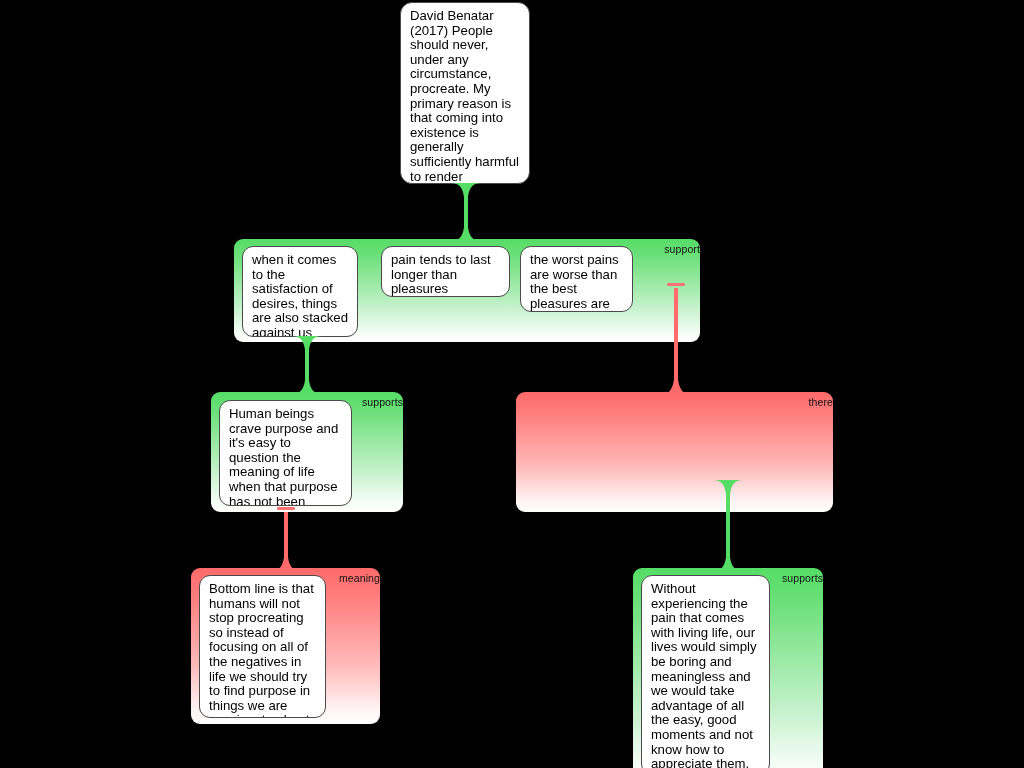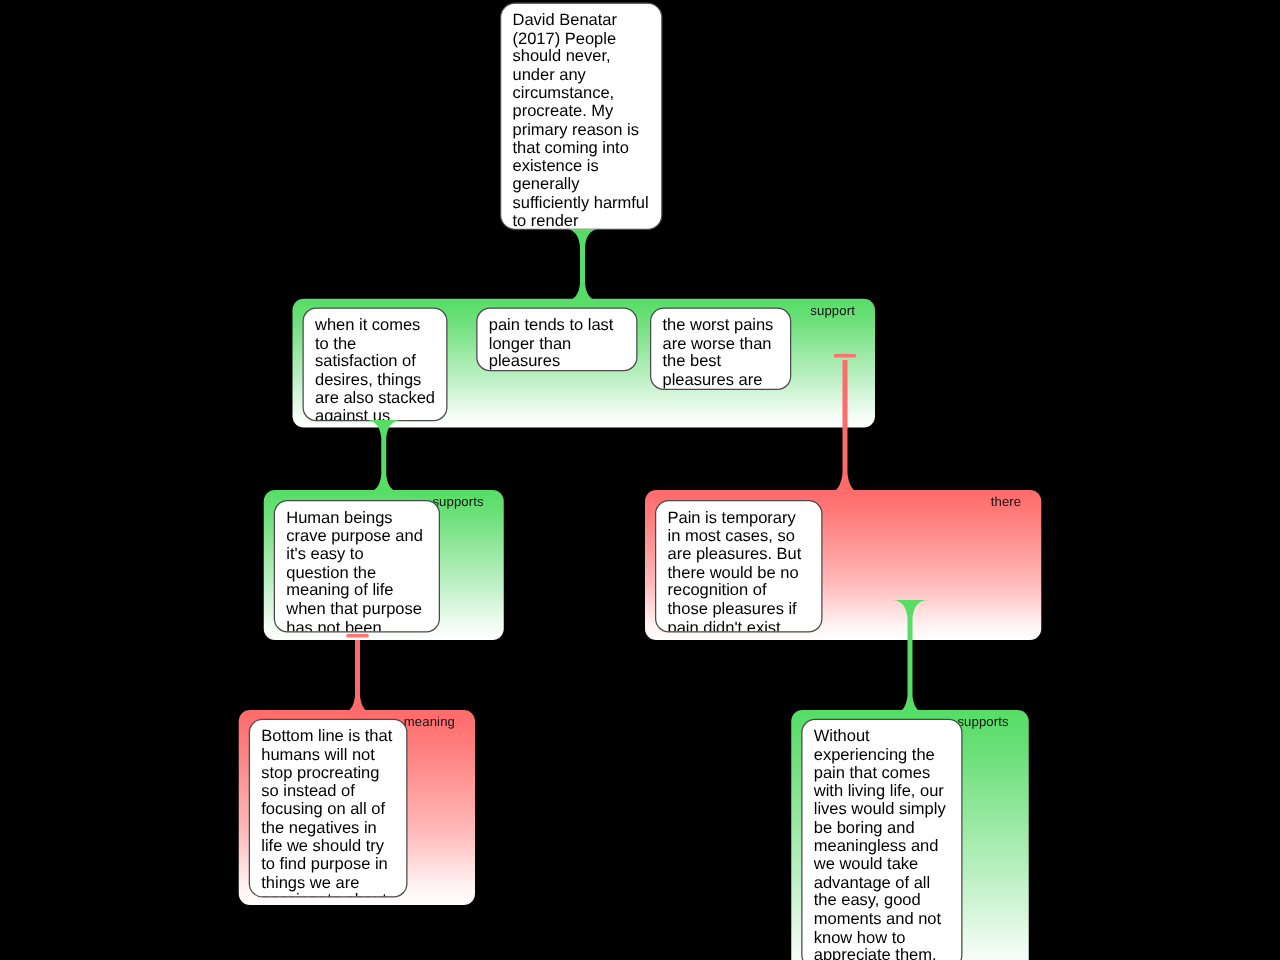--- a/index.html
+++ b/index.html
@@ -26,21 +26,21 @@
   }
   .group.support {
     background: linear-gradient(to bottom, #55dd66 0%, #6fe07c 18%, #bdf0c4 62%, #f2fcf4 90%, #ffffff 100%);
   }
   .group.oppose {
     background: linear-gradient(to bottom, #ff6a6a 0%, #ff7d7d 18%, #ffb9b9 62%, #fff2f2 90%, #ffffff 100%);
   }
   .group-label {
     position: absolute;
     top: 4px;
-    right: 16px;
+    right: 0;
     font-size: 10.5px;
     color: #111111;
     letter-spacing: 0.1px;
     white-space: nowrap;
     line-height: 12px;
   }
 
   
   .claim {
     position: absolute;
@@ -110,23 +110,20 @@
   </div>
 
   <div class="claim" style="left:219px; top:400px; width:133px; height:106px;">
     <span>Human beings crave purpose and it's easy to question the meaning of life when that purpose has not been fulfilled.</span>
   </div>
 
   <div class="group oppose" style="left:516px; top:392px; width:317px; height:120px;">
     <span class="group-label">there</span>
   </div>
 
-  <div class="claim" style="left:524px; top:400px; width:134px; height:106px;">
-    <span>Pain is temporary in most cases, so are pleasures. But there would be no recognition of those pleasures if pain didn't exist</span>
-  </div>
 
 
   <div class="conn" style="left:271px; top:507px; width:30px; height:64px;">
     <svg width="30" height="64" viewBox="0 0 30 64">
       <rect x="6" y="0" width="18" height="3" rx="1.2" fill="#ff7373"></rect>
       <path d="M13,5 L17,5 L17,50 C18,58 21,64 30,64 L0,64 C9,64 12,58 13,50 Z" fill="#ff6a6a"></path>
     </svg>
   </div>
 
   <div class="conn" style="left:713px; top:480px; width:30px; height:91px;">

